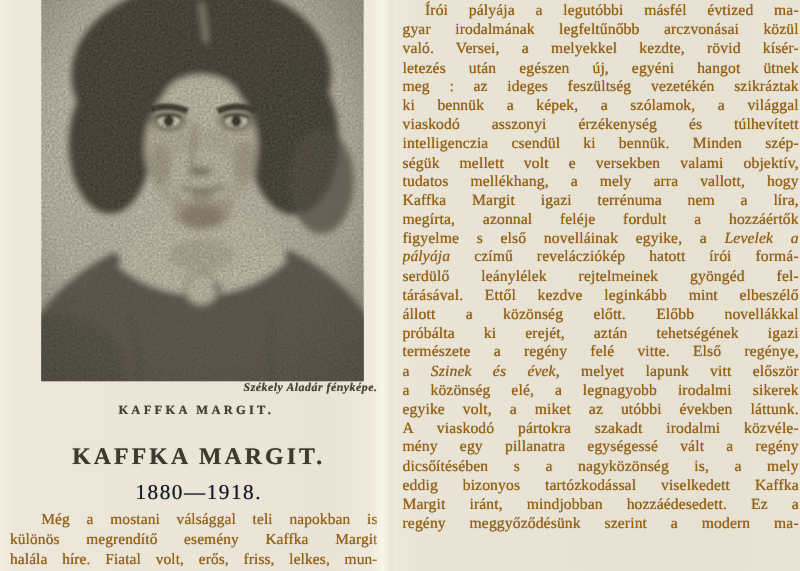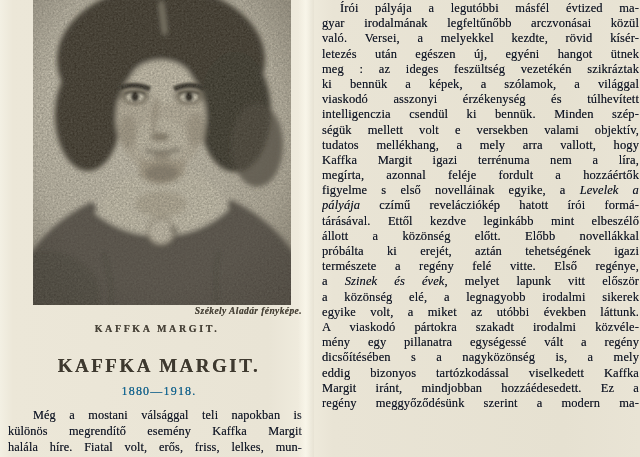--- a/index.html
+++ b/index.html
@@ -14,27 +14,27 @@
   .photo{position:absolute;left:33px;top:0;width:258px;height:305px;margin:0;padding:0;}
   .photo svg{display:block;width:258px;height:305px;}
   .ink{color:#433e33;text-shadow:0 0 .6px rgba(64,58,47,.75);}
   .credit{position:absolute;left:8px;top:306px;width:294px;text-align:right;
     font-style:italic;font-weight:bold;font-size:9.5px;letter-spacing:.4px;color:#4a453a;}
   .photo-caption{position:absolute;left:8px;top:323px;width:298px;text-align:center;
     font-size:10px;font-weight:bold;letter-spacing:2.6px;color:#474238;}
   .title{position:absolute;left:8px;top:355px;width:302px;text-align:center;margin:0;
     font-size:19px;font-weight:bold;letter-spacing:2.5px;color:#3e392f;}
   .dates{position:absolute;left:8px;top:384px;width:302px;text-align:center;
-    font-size:12px;letter-spacing:1.2px;color:#0369a1;}
+    font-size:17px;letter-spacing:1.2px;color:#0f172a;}
   .para-left{position:absolute;left:8px;top:408px;width:294px;
     font-size:12.3px;line-height:15.8px;}
   .col-right{position:absolute;left:322px;top:1px;width:317px;
     font-size:12.5px;line-height:15.2px;}
   .line{text-align:justify;text-align-last:justify;overflow:hidden;letter-spacing:.1px;
-    color:#0f172a;text-shadow:0 0 .6px rgba(64,58,47,.7);}
+    color:#a16207;text-shadow:0 0 .6px rgba(64,58,47,.7);}
   .col-right .line{height:15.2px;}
   .para-left .line{height:15.8px;}
   .line::after{content:"";display:inline-block;width:100%;}
   .para-left .line:first-child{text-indent:25px;}
   .col-right .line:first-child{text-indent:18px;}
   .line i{}
 </style>
 </head>
 <body>
 
@@ -144,20 +144,21 @@
       <div class="line"><span>meg : az ideges feszültség vezetékén szikráztak</span></div>
       <div class="line"><span>ki bennük a képek, a szólamok, a világgal</span></div>
       <div class="line"><span>viaskodó asszonyi érzékenység és túlhevített</span></div>
       <div class="line"><span>intelligenczia csendül ki bennük. Minden szép-</span></div>
       <div class="line"><span>ségük mellett volt e versekben valami objektív,</span></div>
       <div class="line"><span>tudatos mellékhang, a mely arra vallott, hogy</span></div>
       <div class="line"><span>Kaffka Margit igazi terrénuma nem a líra,</span></div>
       <div class="line"><span>megírta, azonnal feléje fordult a hozzáértők</span></div>
       <div class="line"><span>figyelme s első novelláinak egyike, a </span><i>Levelek a</i></div>
       <div class="line"><i>pályája</i><span> czímű revelácziókép hatott írói formá-</span></div>
+      <div class="line"><span>serdülő leánylélek rejtelmeinek gyöngéd fel-</span></div>
       <div class="line"><span>tárásával. Ettől kezdve leginkább mint elbeszélő</span></div>
       <div class="line"><span>állott a közönség előtt. Előbb novellákkal</span></div>
       <div class="line"><span>próbálta ki erejét, aztán tehetségének igazi</span></div>
       <div class="line"><span>természete a regény felé vitte. Első regénye,</span></div>
       <div class="line"><span>a </span><i>Szinek és évek</i><span>, melyet lapunk vitt először</span></div>
       <div class="line"><span>a közönség elé, a legnagyobb irodalmi sikerek</span></div>
       <div class="line"><span>egyike volt, a miket az utóbbi években láttunk.</span></div>
       <div class="line"><span>A viaskodó pártokra szakadt irodalmi közvéle-</span></div>
       <div class="line"><span>mény egy pillanatra egységessé vált a regény</span></div>
       <div class="line"><span>dicsőítésében s a nagyközönség is, a mely</span></div>

